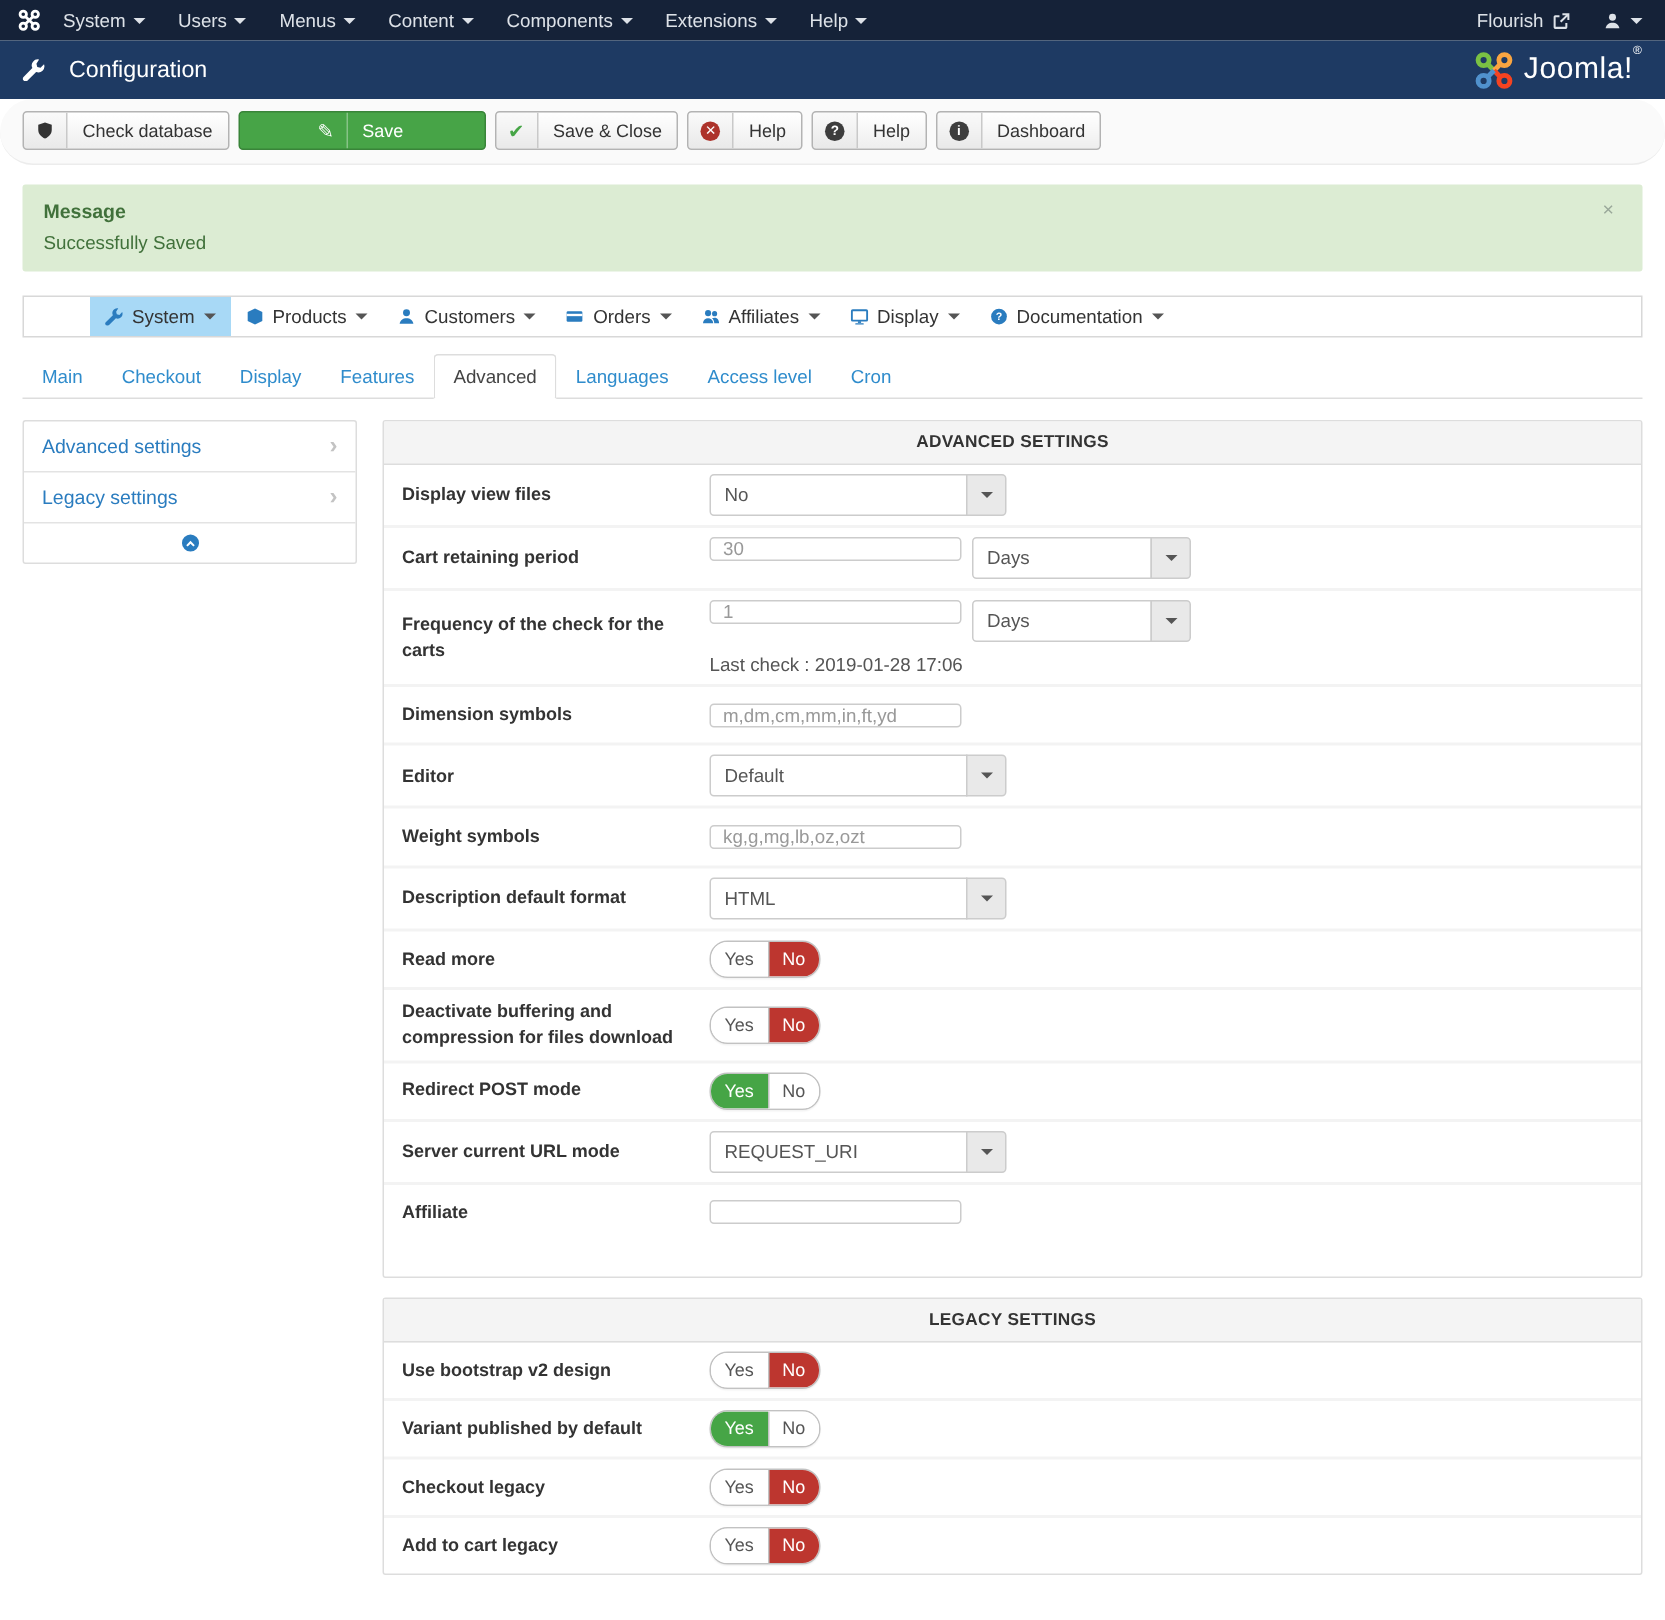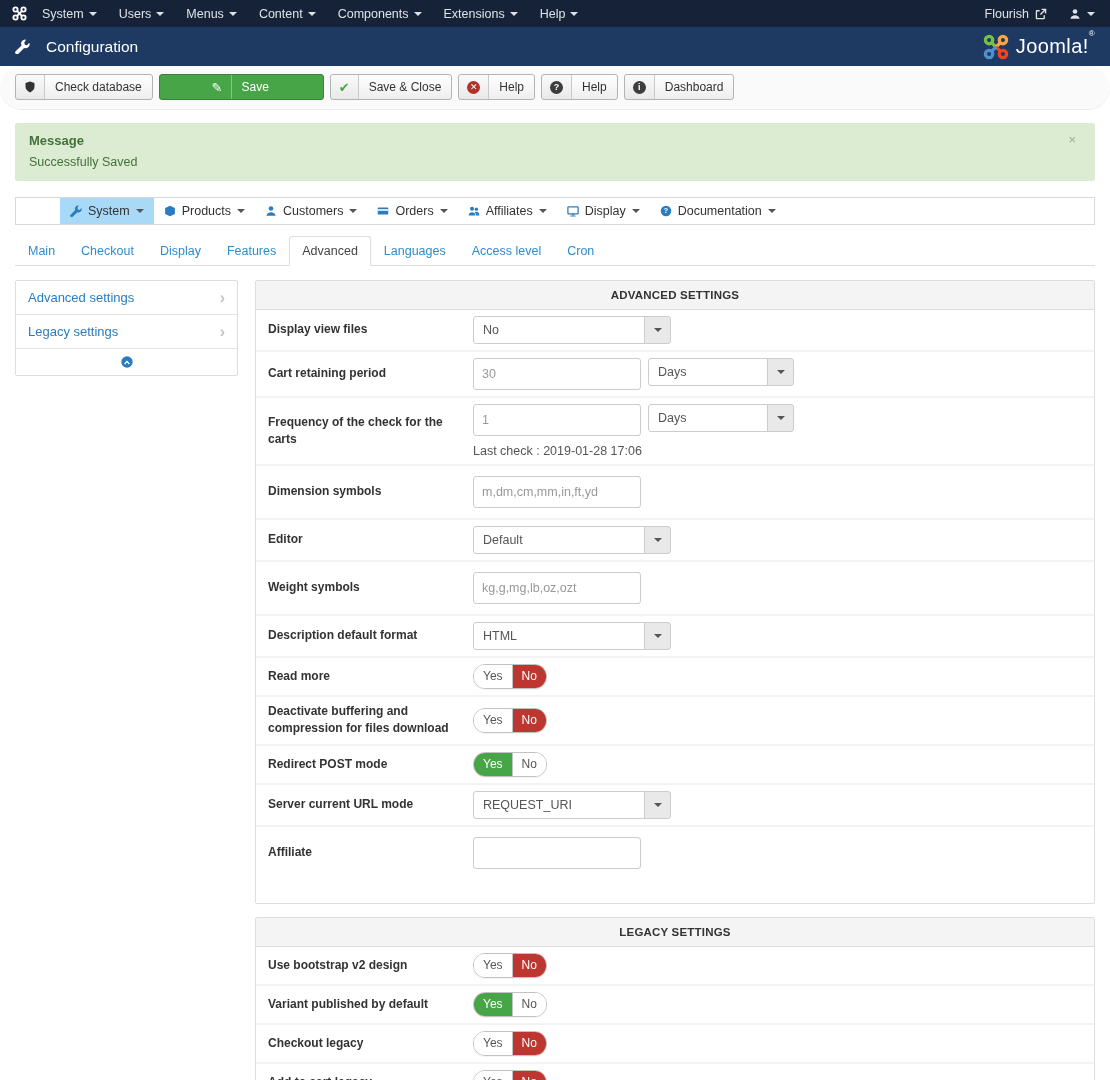--- a/index.html
+++ b/index.html
@@ -66,21 +66,21 @@
     font-size:11.5px; padding:8px; color:#333; letter-spacing:.2px; }
   .srow { display:flex; padding:6px 12px; align-items:center; min-height:34px; }
   .srow + .srow { border-top:2px solid #f3f3f3; }
   .srow.tall { padding-top:10px; padding-bottom:10px; }
   .row-label { width:205px; flex-shrink:0; font-weight:bold; font-size:12px; line-height:1.45; padding-right:12px; }
   .row-right { display:flex; flex-direction:column; gap:8px; }
   .controls { display:flex; gap:7px; align-items:flex-start; }
   .helper { font-size:12.5px; color:#555; }
   .panel-pad { height:24px; }
   
-  .finput { height:32px; border:1px solid #ccc; border-radius:3px; padding:4px 8px; font-size:12.5px;
+  .finput { height:16px; border:1px solid #ccc; border-radius:3px; padding:4px 8px; font-size:12.5px;
     color:#999; background:#fff; font-family:inherit; }
   .fselect { display:inline-flex; height:28px; cursor:pointer; }
   .fselect .val { border:1px solid #ccc; border-radius:3px 0 0 3px; background:#fff; padding:6px 9px 0;
     font-size:12.5px; color:#555; white-space:nowrap; overflow:hidden; }
   .fselect .btn { width:27px; border:1px solid #ccc; margin-left:-1px; border-radius:0 3px 3px 0;
     background:#e9e9e9; display:flex; align-items:center; justify-content:center; color:#555; }
   .toggle { display:inline-flex; border:1px solid #c2c2c2; border-radius:12px; overflow:hidden;
     box-shadow:0 1px 1px rgba(0,0,0,.05); }
   .t-btn { min-width:34px; padding:4px 9px; font-size:12px; text-align:center; background:#fff;
     color:#555; cursor:pointer; border:none; font-family:inherit; line-height:15px; }

